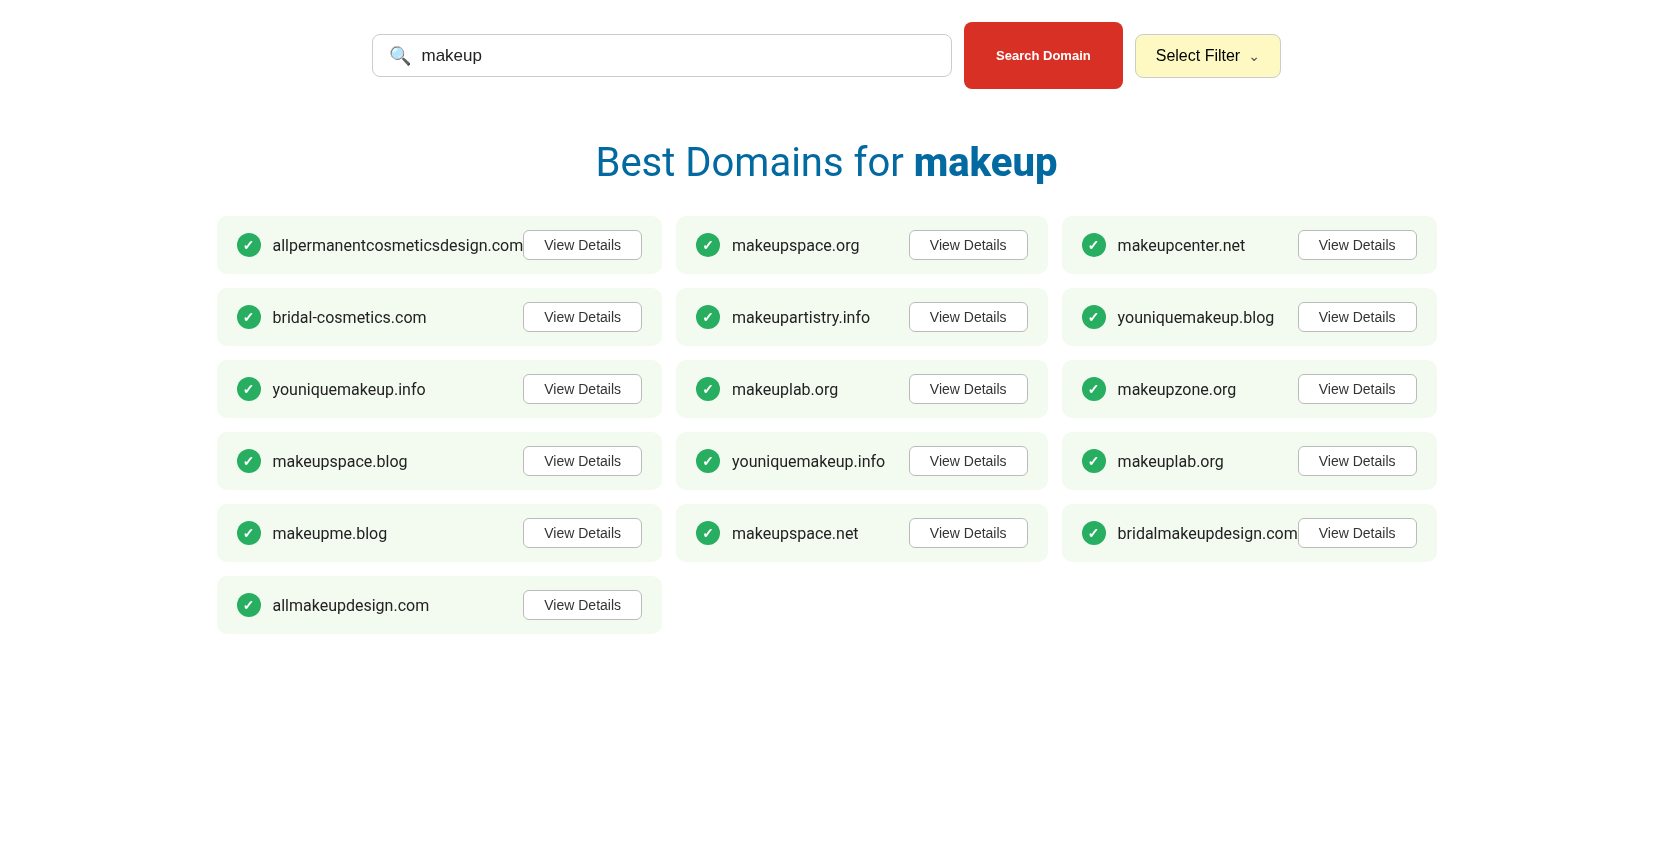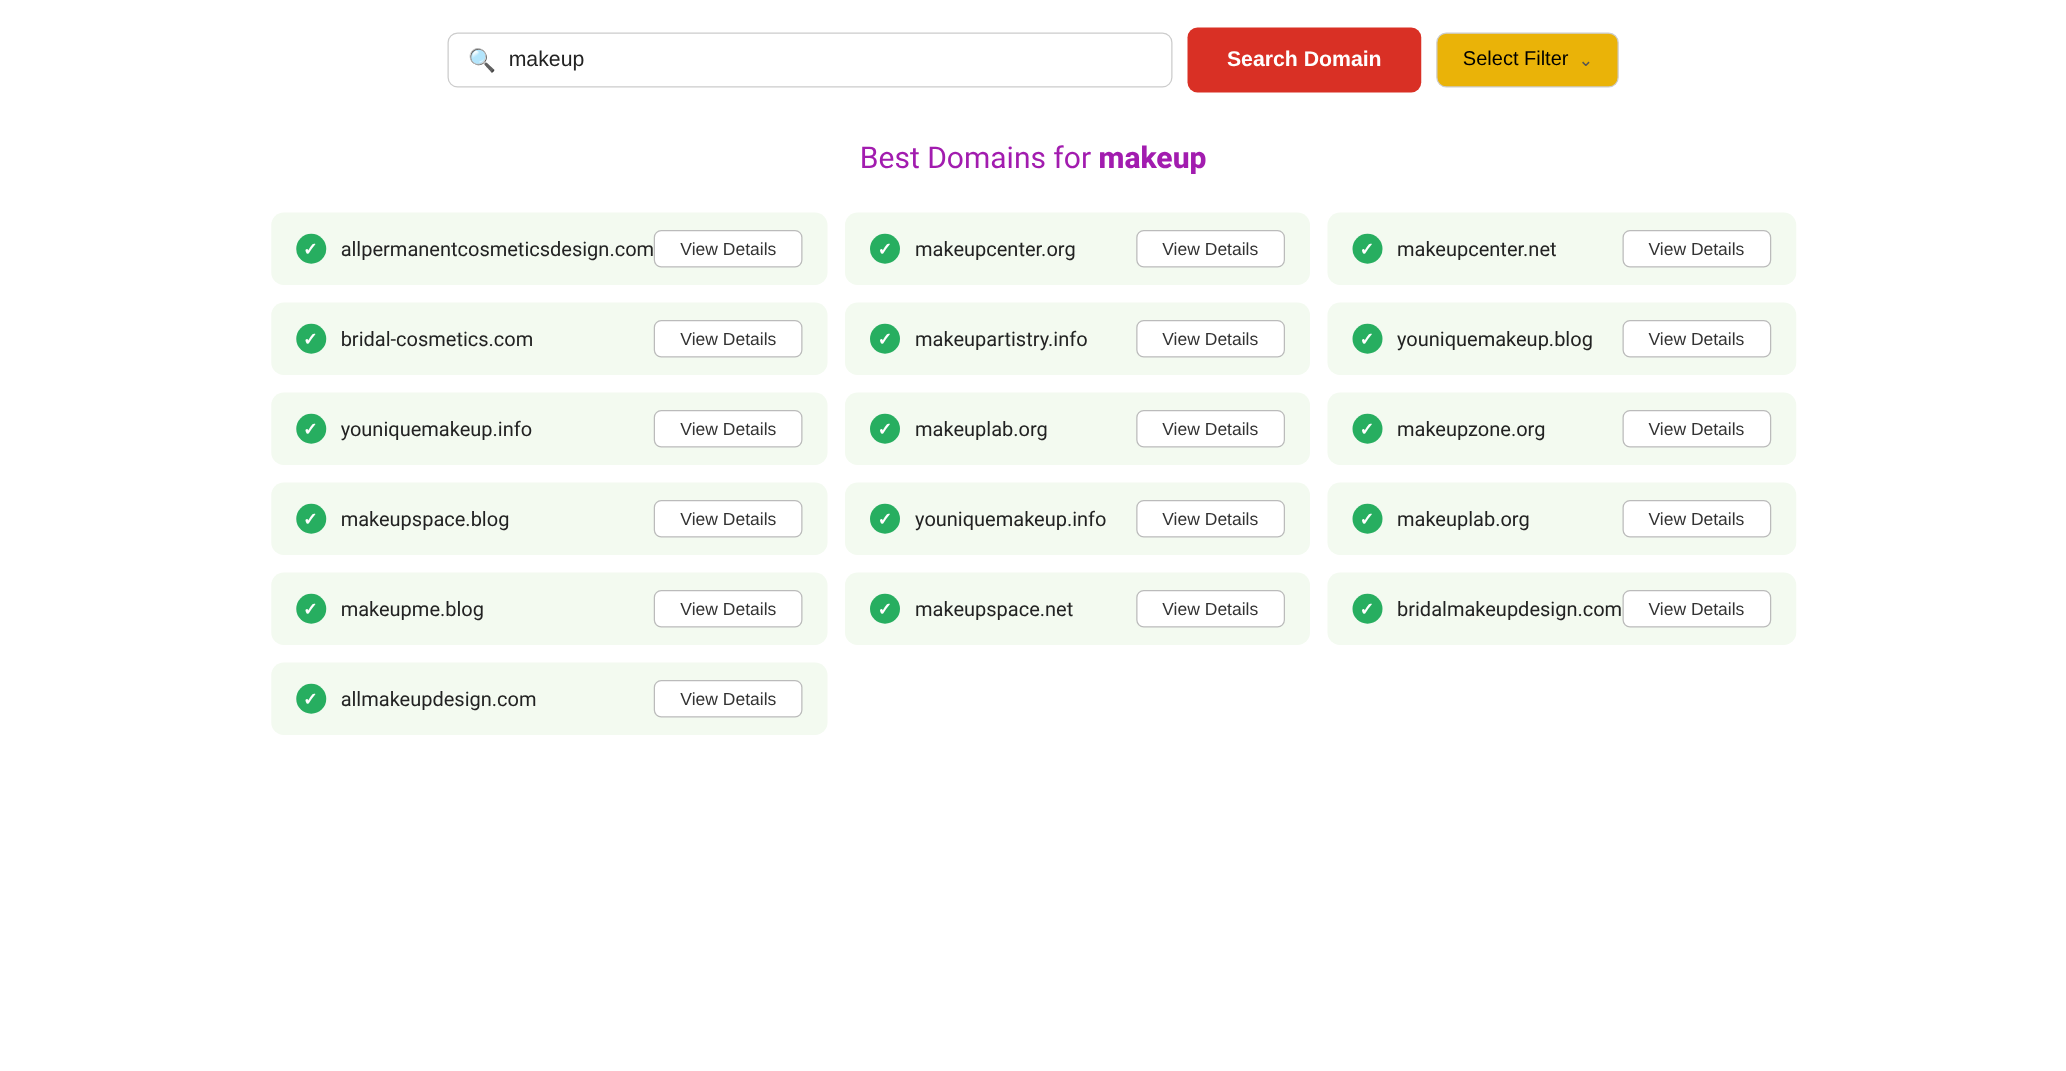--- a/index.html
+++ b/index.html
@@ -47,51 +47,51 @@
       color: #222;
       flex: 1;
       background: transparent;
     }
 
     .search-btn {
       background: #d93025;
       color: #fff;
       border: none;
       border-radius: 8px;
-      padding: 16px 32px;
-      font-size: 17px;
+      padding: 26px 32px;
+      font-size: 13px;
       font-weight: 600;
       cursor: pointer;
       white-space: nowrap;
     }
 
     .filter-btn {
       display: flex;
       align-items: center;
       gap: 8px;
       border: 1.5px solid #ccc;
       border-radius: 8px;
       padding: 12px 20px;
       font-size: 16px;
-      background: #eab308;
+      background: #fef9c3;
       cursor: pointer;
       white-space: nowrap;
     }
 
     .filter-btn .chevron {
       font-size: 14px;
       color: #555;
     }
 
     .page-heading {
       text-align: center;
-      font-size: 24px;
+      font-size: 40px;
       font-weight: 400;
-      margin: 16px 0 30px;
-      color: #a21caf;
+      margin: 28px 0 30px;
+      color: #0369a1;
     }
 
     .page-heading strong {
       font-weight: 800;
     }
 
     .results-grid {
       display: grid;
       grid-template-columns: 1fr 1fr 1fr;
       gap: 14px;
@@ -172,21 +172,21 @@
 <div class="domain-card">
         <div class="domain-left">
           <div class="check-icon"></div>
           <span class="domain-name">allpermanentcosmeticsdesign.com</span>
         </div>
         <button class="view-details-btn">View Details</button>
       </div>
     <div class="domain-card">
         <div class="domain-left">
           <div class="check-icon"></div>
-          <span class="domain-name">makeupcenter.org</span>
+          <span class="domain-name">makeupspace.org</span>
         </div>
         <button class="view-details-btn">View Details</button>
       </div>
     <div class="domain-card">
         <div class="domain-left">
           <div class="check-icon"></div>
           <span class="domain-name">makeupcenter.net</span>
         </div>
         <button class="view-details-btn">View Details</button>
       </div>

